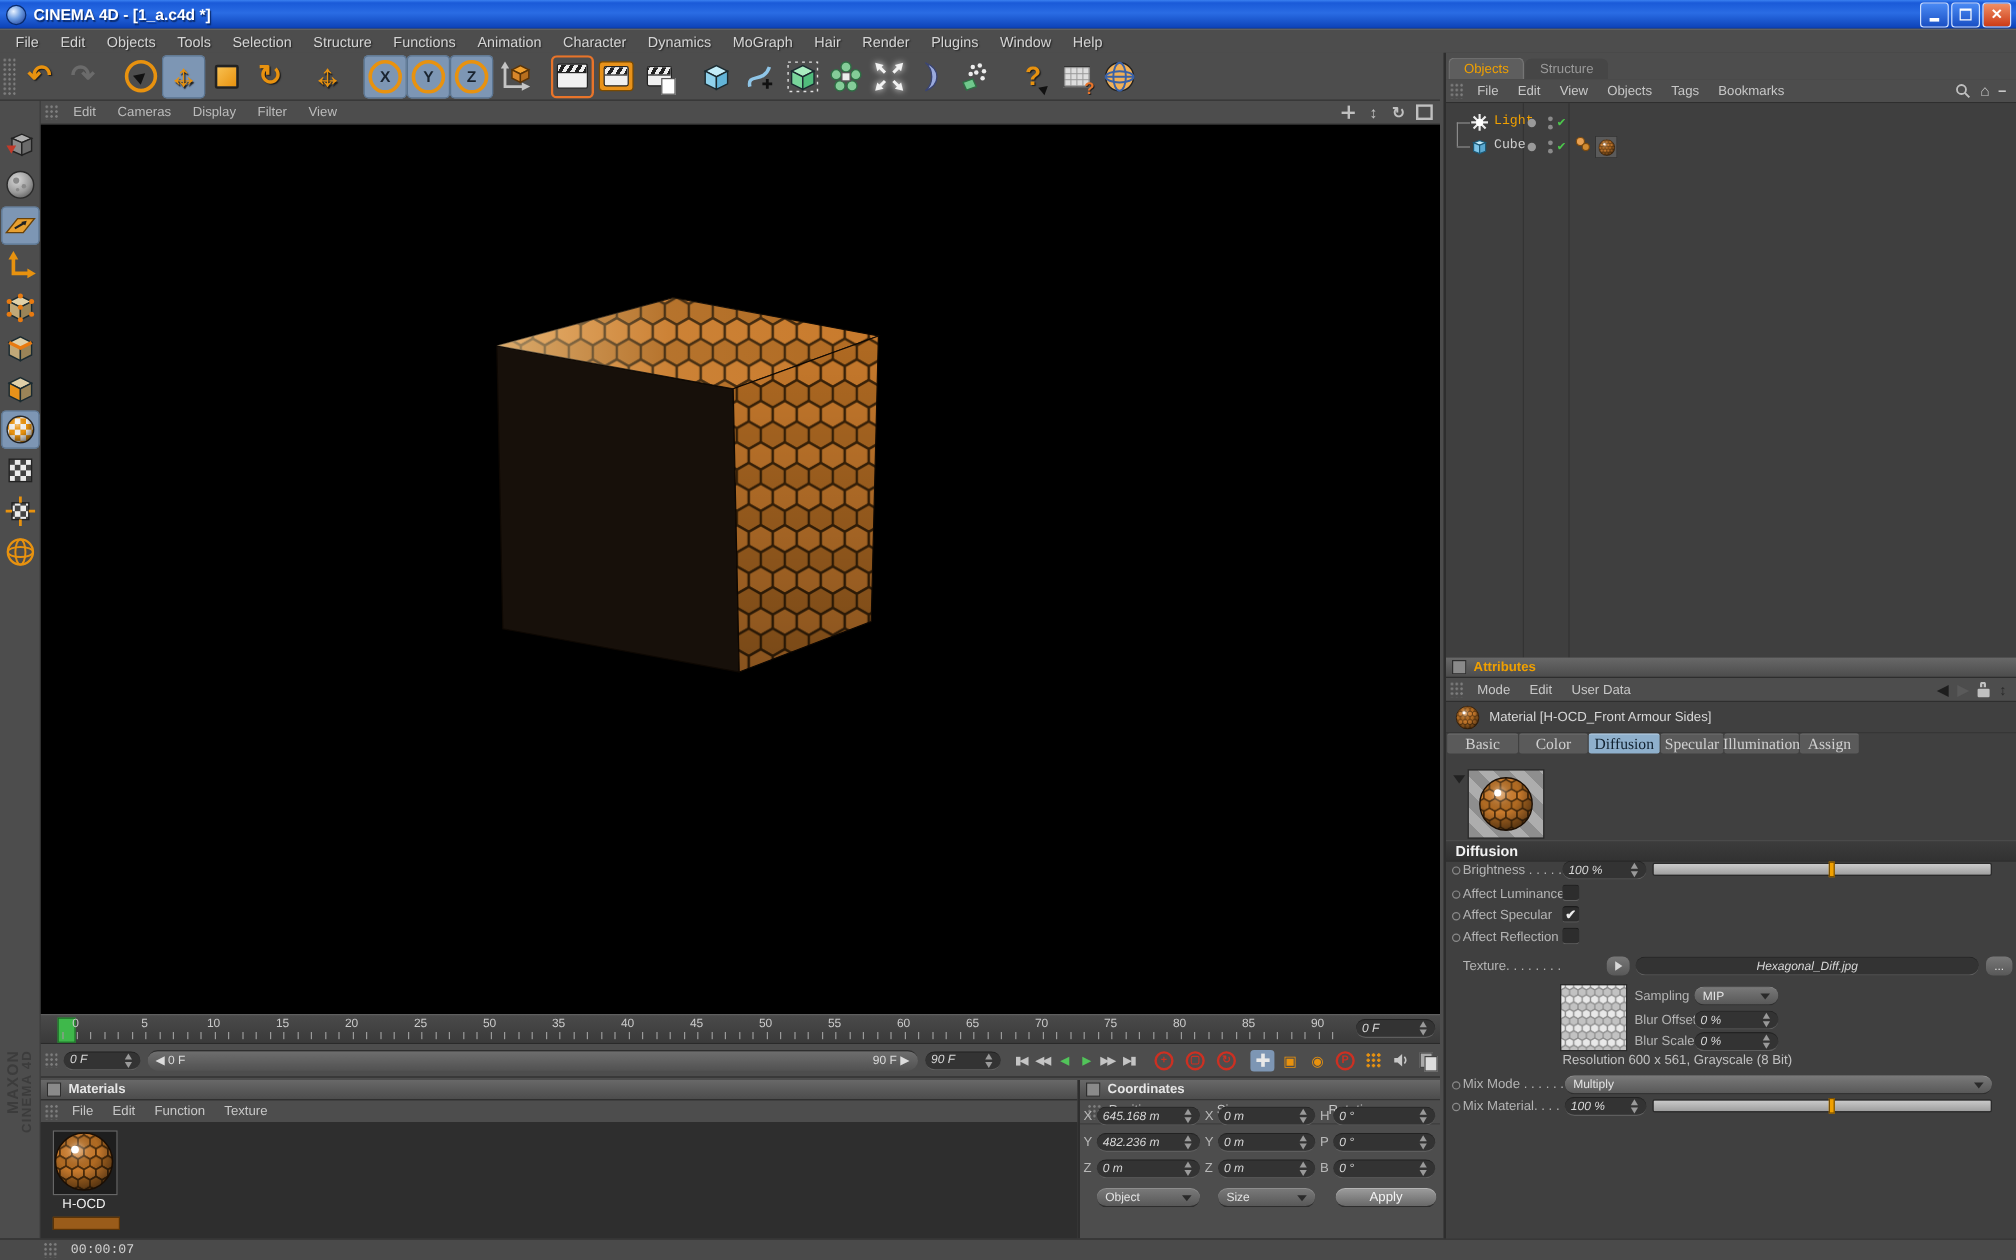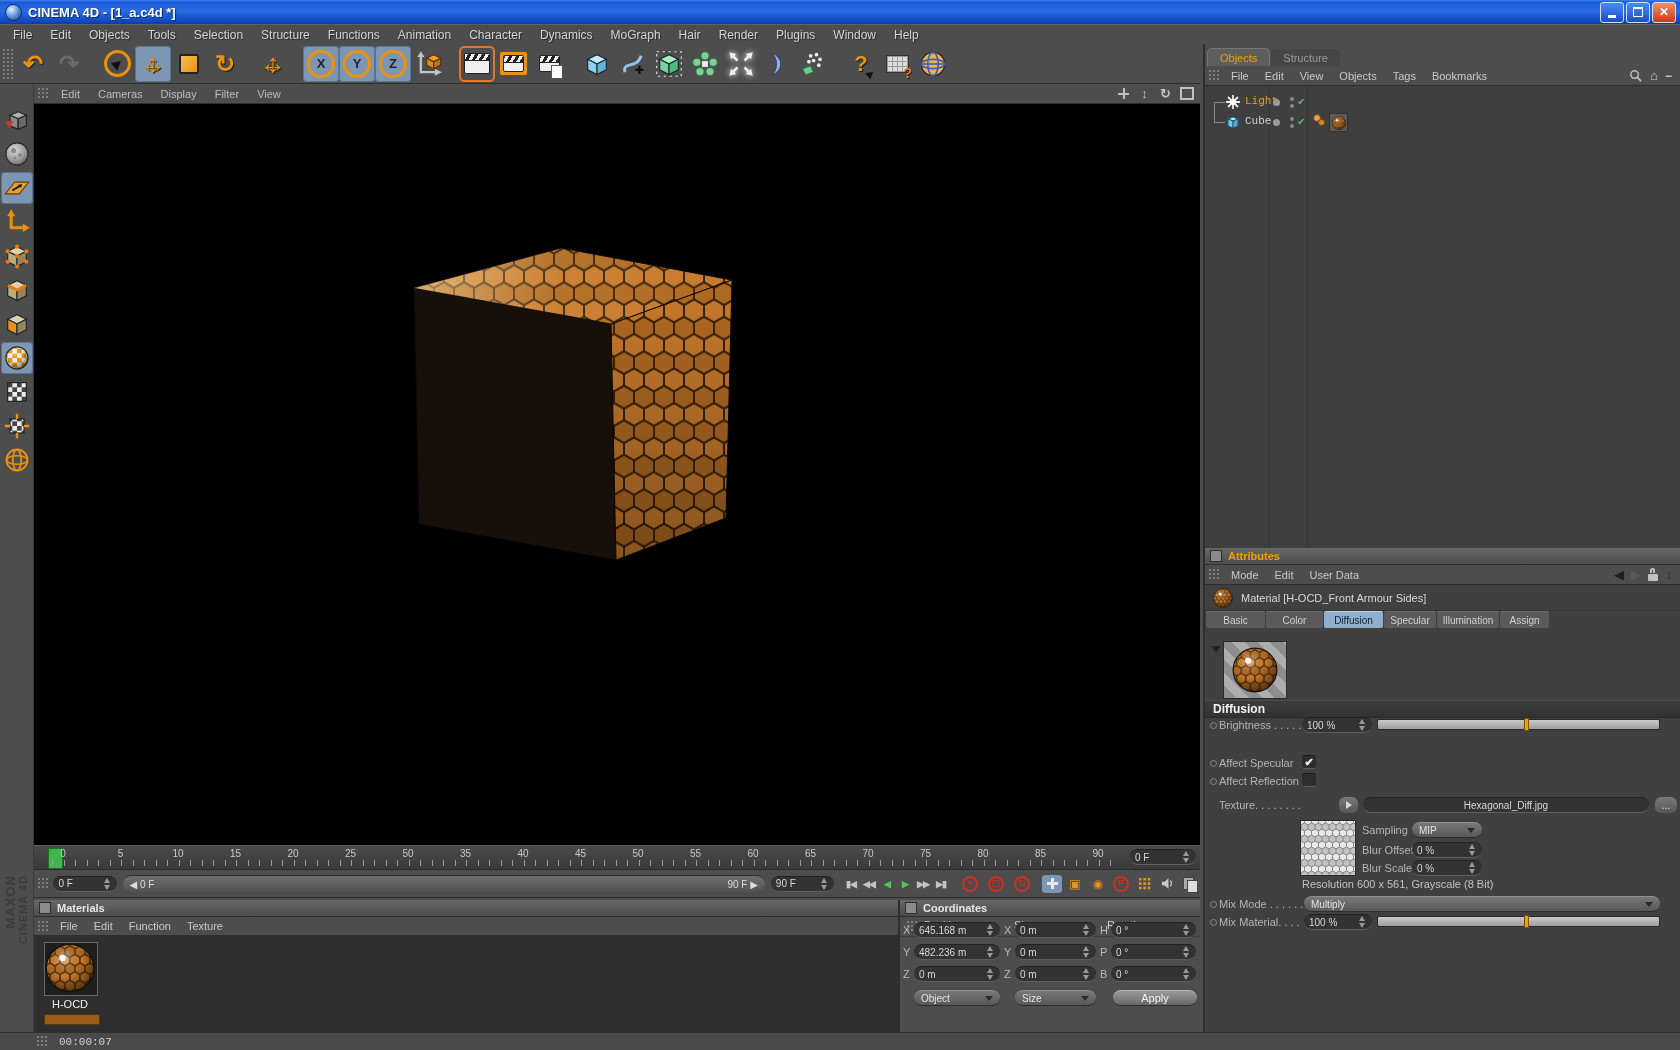--- a/index.html
+++ b/index.html
@@ -80,21 +80,21 @@
   
   .ruler{position:absolute;left:34px;top:845px;width:1166px;height:25px;
     background:linear-gradient(#4a4a4a,#3a3a3a);border-top:1px solid #5e5e5e;border-bottom:1px solid #2a2a2a;box-sizing:border-box;}
   .tick{position:absolute;bottom:3px;width:1px;height:6px;background:#9a9a9a;}
   .rlabel{position:absolute;top:2px;transform:translateX(-50%);font-size:10px;color:#cacaca;}
   .curframe{position:absolute;left:14px;top:2px;width:13px;height:19px;background:#3fb84b;border:1px solid #1e6e28;}
   .ruler-end{position:absolute;right:4px;top:3px;width:66px;}
   .transport{position:absolute;left:34px;top:870px;width:1166px;height:28px;background:#4d4d4d;
     display:flex;align-items:center;border-bottom:1px solid #2e2e2e;box-sizing:border-box;}
   .pill{background:#333;border-radius:8px;border-top:1px solid #222;border-bottom:1px solid #5e5e5e;
-    color:#d8d8d8;font-size:10px;display:flex;align-items:center;padding:0 5px;height:16px;box-sizing:border-box;}
+    color:#d8d8d8;font-size:10px;display:flex;align-items:center;padding:0 5px;height:16px;box-sizing:border-box;font-style:italic;}
   .ud{width:9px;height:12px;position:relative;margin-left:auto;flex:none;}
   .ud::before{content:"";position:absolute;top:0;left:1px;border-left:3.5px solid transparent;
     border-right:3.5px solid transparent;border-bottom:5px solid #9a9a9a;}
   .ud::after{content:"";position:absolute;bottom:0;left:1px;border-left:3.5px solid transparent;
     border-right:3.5px solid transparent;border-top:5px solid #9a9a9a;}
   .range{width:676px;height:17px;background:linear-gradient(#6e6e6e,#525252);border-radius:9px;
     border-top:1px solid #2e2e2e;display:flex;justify-content:space-between;align-items:center;
     padding:0 7px;color:#dcdcdc;font-size:10px;box-sizing:border-box;margin-left:6px;}
   .t-btn{min-width:18px;height:16px;display:flex;align-items:center;justify-content:center;
     font-size:9px;color:#c4c4c4;letter-spacing:-1px;font-weight:bold;}
@@ -171,22 +171,22 @@
   .ocheck{position:absolute;left:93px;top:3px;color:#4cc84c;font-size:11px;font-weight:bold;}
   .treev{position:absolute;left:9px;width:1px;background:#8a8a8a;}
   .treeh{position:absolute;height:1px;background:#8a8a8a;}
   
   .attr-head{position:absolute;left:0;top:504px;right:0;height:17px;}
   .attr-menu{position:absolute;left:0;top:521px;right:0;height:20px;}
   .attr-mat{position:absolute;left:0;top:541px;right:0;height:26px;background:#404040;
     display:flex;align-items:center;border-bottom:1px solid #363636;box-sizing:border-box;}
   .attr-mat-title{color:#d8d8d8;font-size:11px;margin-left:8px;}
   .attr-tabs{position:absolute;left:1px;top:567px;right:0;height:23px;display:flex;gap:1px;align-items:flex-start;}
-  .a-tab{height:17px;background:#5a5a5a;color:#d0d0d0;font-size:10px;display:flex;align-items:center;
-    justify-content:center;border-radius:2px;box-sizing:border-box;border-top:1px solid #6e6e6e;}
+  .a-tab{height:17px;background:#5a5a5a;color:#d0d0d0;font-size:13px;display:flex;align-items:center;
+    justify-content:center;border-radius:2px;box-sizing:border-box;border-top:1px solid #6e6e6e;font-family:Liberation Serif, serif;}
   .a-tab.active{background:#8fb0cc;color:#10202e;border-top:1px solid #b8d0e4;}
   .attr-body{position:absolute;left:0;top:590px;right:0;bottom:0;background:#404040;}
   .preview-tri{position:absolute;left:6px;top:12px;width:0;height:0;border-left:5px solid transparent;
     border-right:5px solid transparent;border-top:7px solid #222;}
   .preview{position:absolute;left:18px;top:7px;width:62px;height:56px;border:1px solid #2a2a2a;
     background:repeating-linear-gradient(45deg,#8e8e8e 0 9px,#adadad 9px 18px);
     display:flex;align-items:center;justify-content:center;}
   .sect{position:absolute;left:0;top:66px;right:0;height:18px;background:linear-gradient(#3c3c3c,#323232);
     border-top:1px solid #4a4a4a;border-bottom:1px solid #2a2a2a;display:flex;align-items:center;box-sizing:border-box;}
   .sect span{color:#f2f2f2;font-size:12px;font-weight:bold;margin-left:8px;}
@@ -1030,20 +1030,25 @@
         <span class="bullet"></span>
         <span class="albl">Brightness . . . . .</span>
         <span class="afield pill">
             <span>100 %</span>
             <span class="ud"></span>
           </span>
         <span class="aslider">
             <span class="sl-handle" style="left:52%"></span>
           </span>
       </div>
+      <div class="arow" style="top:103px">
+        <span class="bullet"></span>
+        <span class="albl">Affect Luminance</span>
+        <span class="cb"></span>
+      </div>
       <div class="arow" style="top:121px">
         <span class="bullet"></span>
         <span class="albl">Affect Specular</span>
         <span class="cb on"></span>
       </div>
       <div class="arow" style="top:163px">
         <span class="albl">Texture. . . . . . . .</span>
         <span class="tex-arrow">
             <span></span>
           </span>

